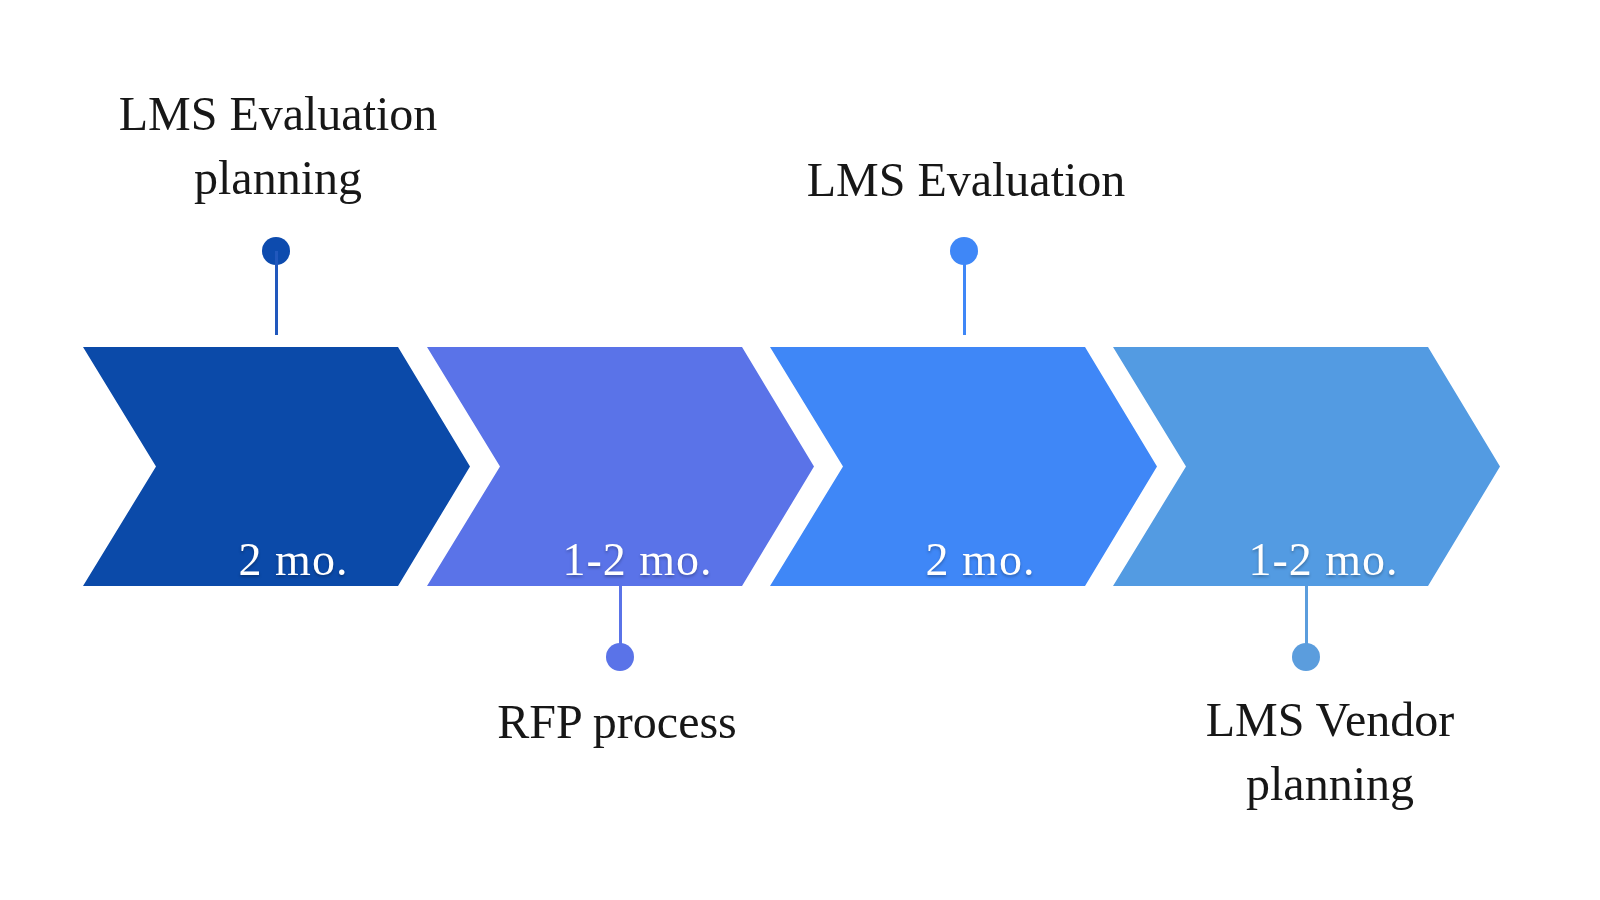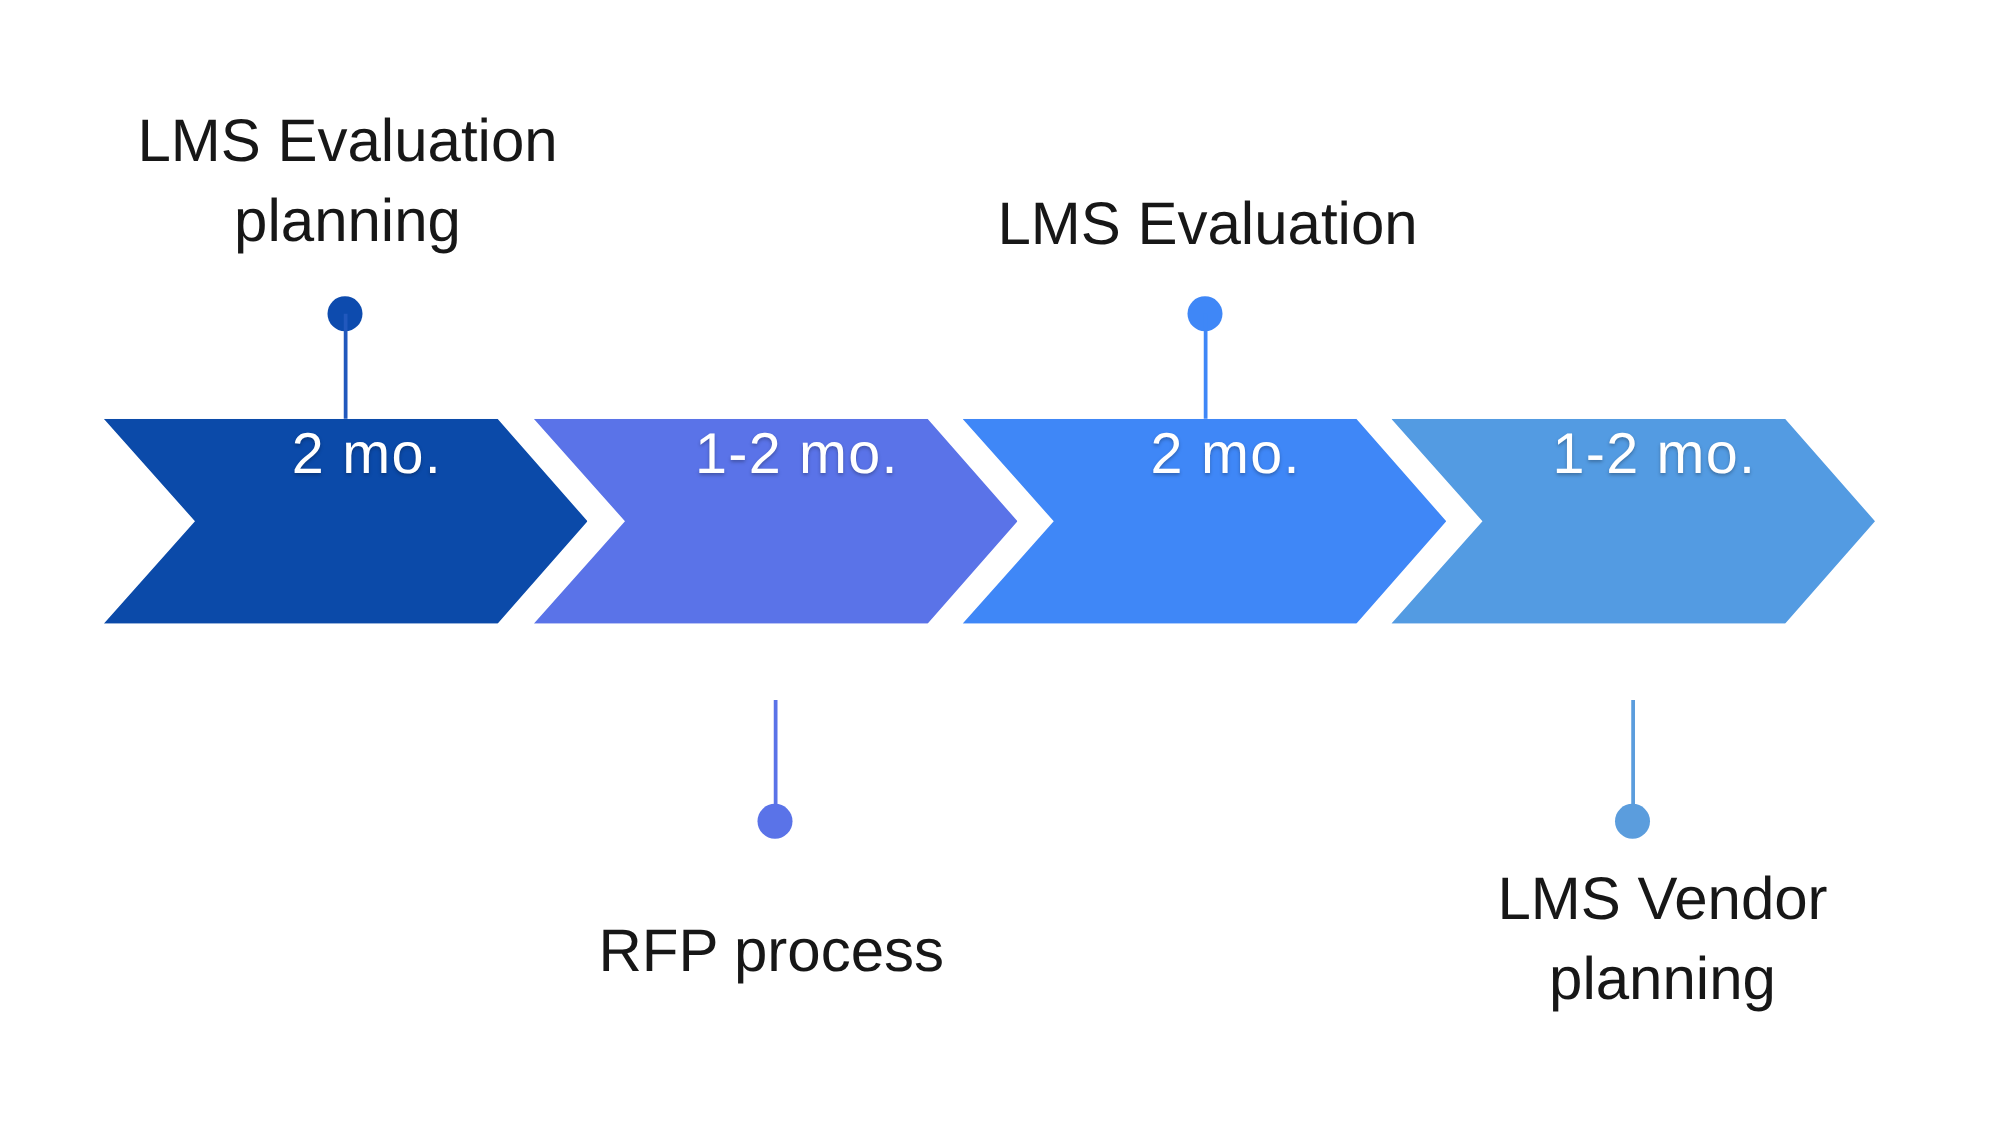--- a/index.html
+++ b/index.html
@@ -6,32 +6,32 @@
     margin: 0;
     padding: 0;
     background: #ffffff;
   }
   .stage {
     position: relative;
     width: 1600px;
     height: 900px;
     background: #ffffff;
     overflow: hidden;
-    font-family: Liberation Sans, sans-serif;
+    font-family: Liberation Serif, serif;
   }
 
   
   .chevron {
     position: absolute;
-    top: 335px;
+    top: 347px;
     width: 387px;
-    height: 164px;
+    height: 239px;
     clip-path: polygon(0% 0%, 81.4% 0%, 100% 50%, 81.4% 100%, 0% 100%, 18.86% 50%);
     display: flex;
-    align-items: flex-start;
+    align-items: flex-end;
     justify-content: center;
     padding-left: 34px;
     box-sizing: border-box;
   }
   .ch1 { left: 83px; }
   .ch2 { left: 427px; }
   .ch3 { left: 770px; }
   .ch4 { left: 1113px; }
 
   .duration {
@@ -76,21 +76,21 @@
   .step-label {
     position: absolute;
     transform: translateX(-50%);
     color: #171717;
     font-size: 48px;
     line-height: 64px;
     text-align: center;
     white-space: pre-line;
   }
   .lbl1 { left: 278px;  top: 82px;  }
-  .lbl2 { left: 617px;  top: 730px; }
+  .lbl2 { left: 617px;  top: 690px; }
   .lbl3 { left: 966px;  top: 148px; }
   .lbl4 { left: 1330px; top: 688px; }
 </style>
 </head>
 <body>
 
 <div class="stage">
 
   <div class="step-label lbl1">LMS Evaluation
 planning</div>

